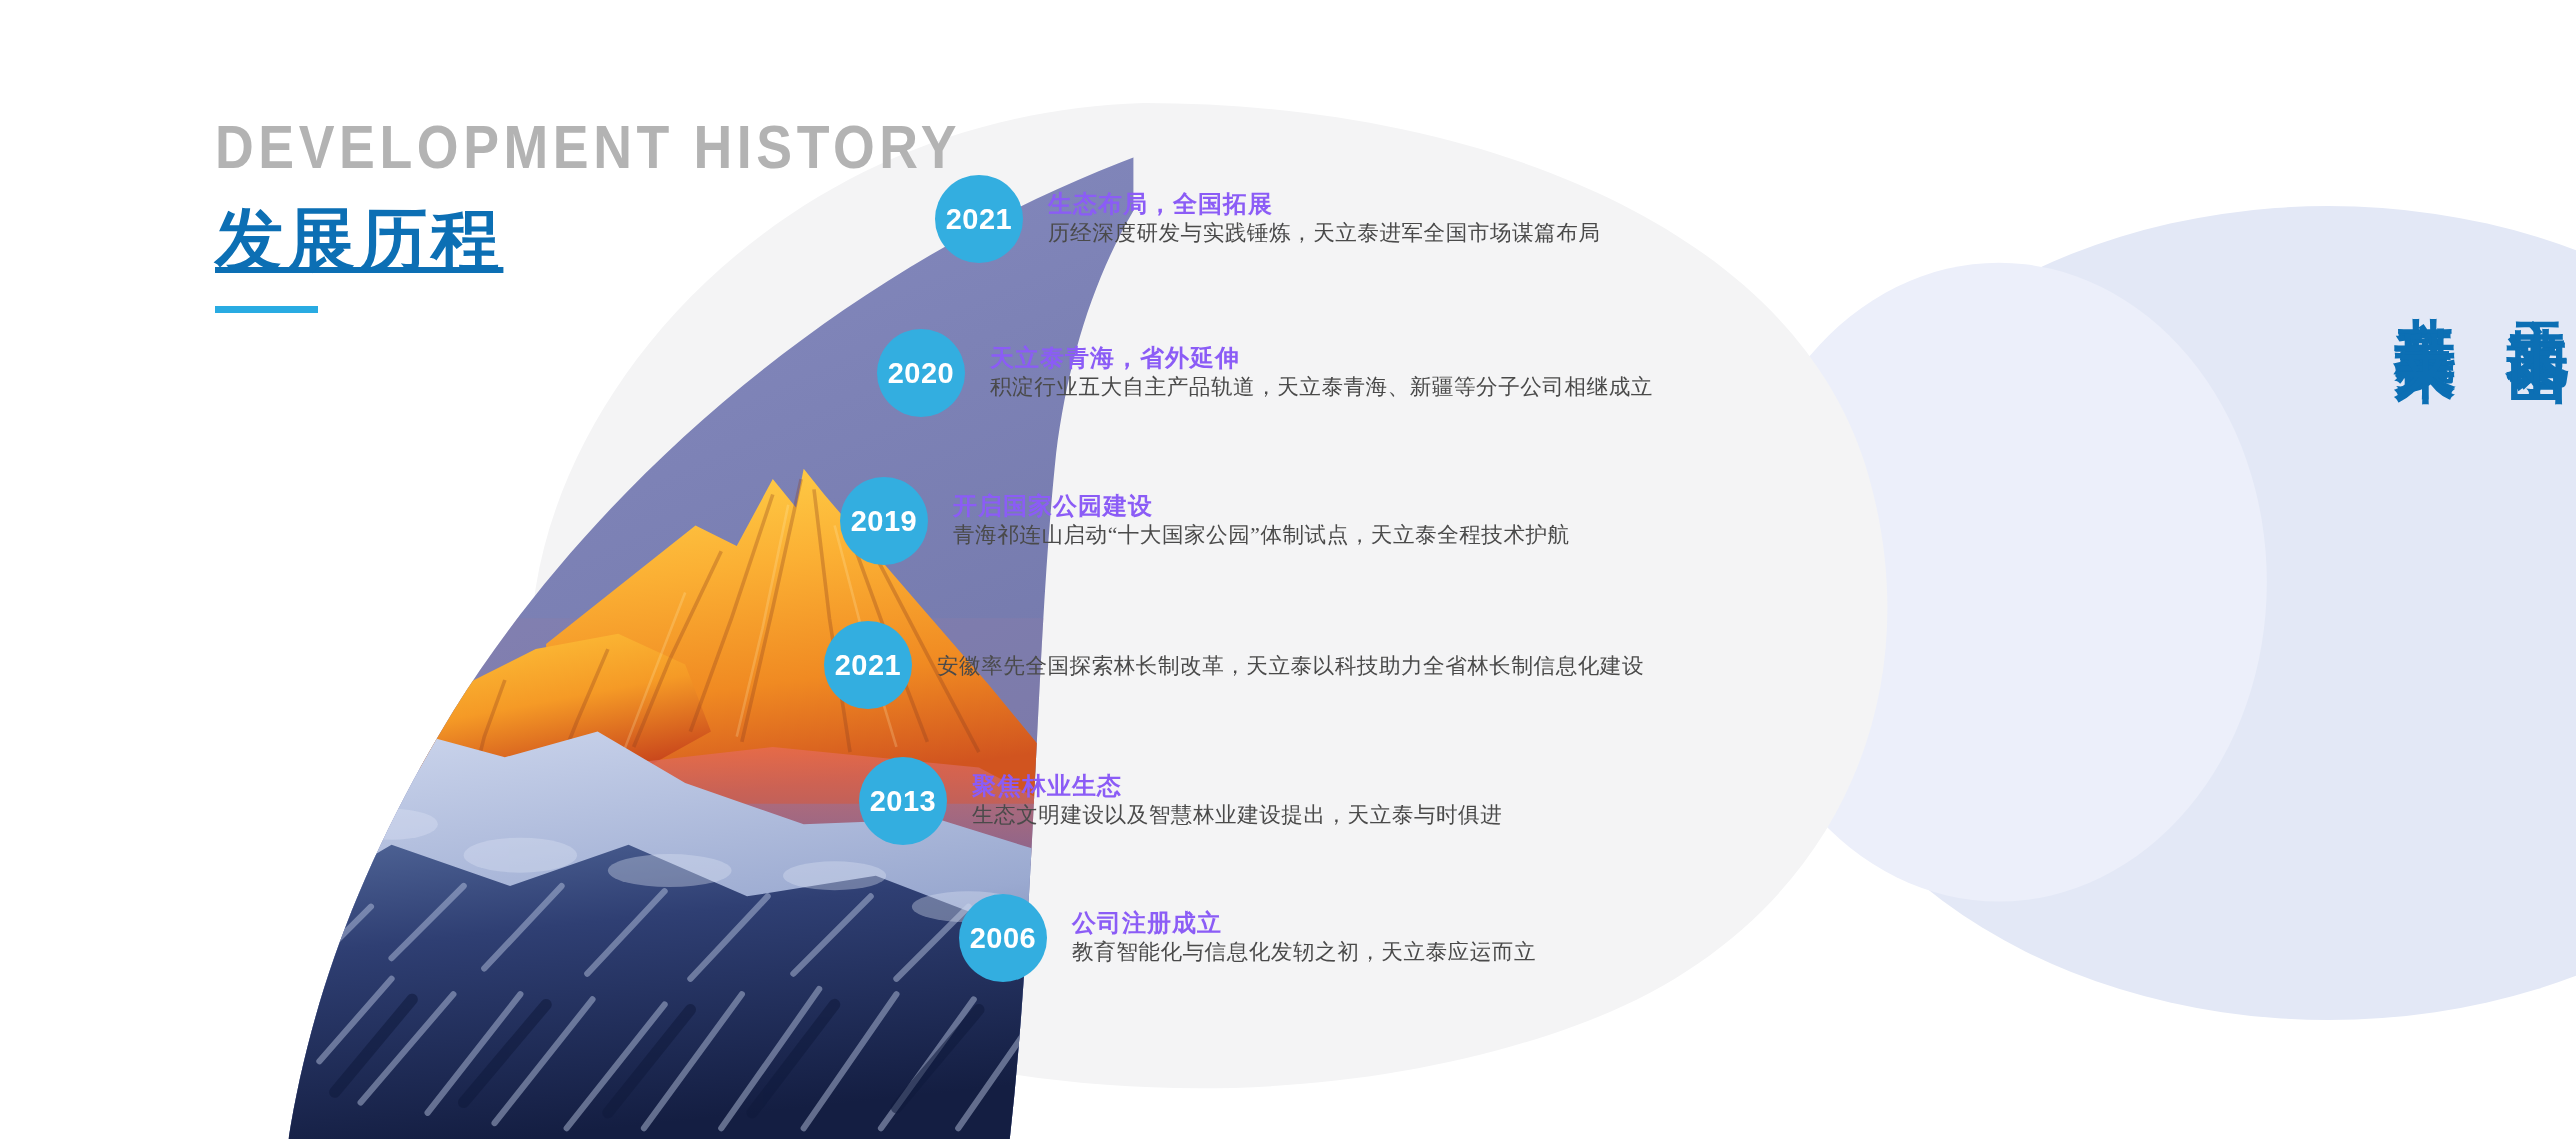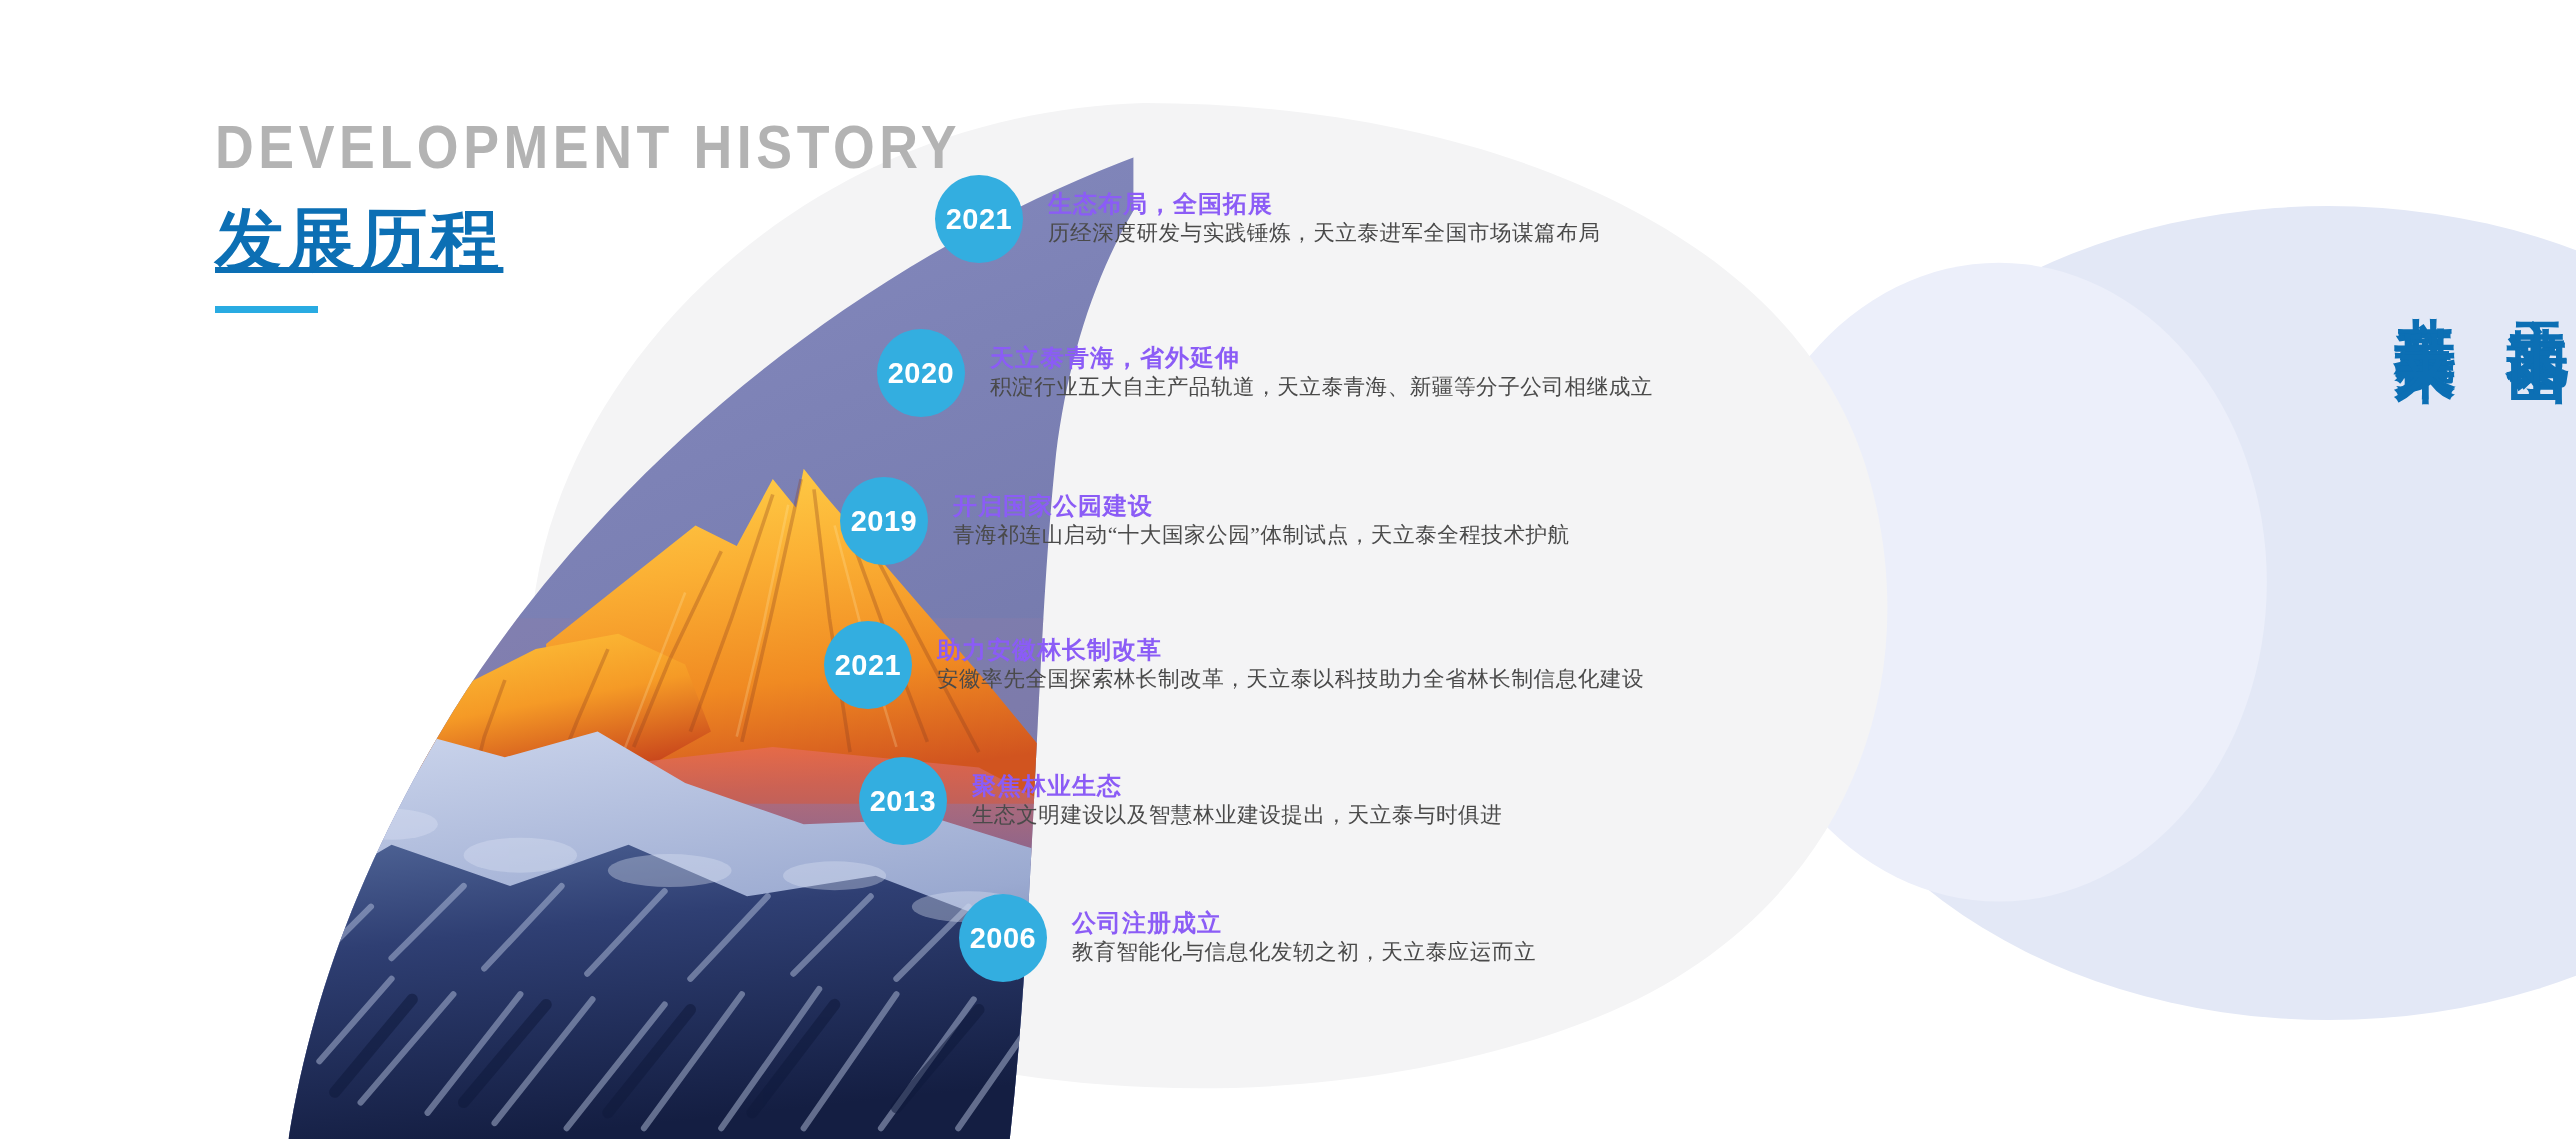--- a/index.html
+++ b/index.html
@@ -344,21 +344,20 @@
       <div class="tl-badge">2019</div>
       <div class="tl-text">
         <div class="tl-title">开启国家公园建设</div>
         <div class="tl-desc">青海祁连山启动“十大国家公园”体制试点，天立泰全程技术护航</div>
       </div>
     </div>
 
     <div class="tl-item" style="left:824px; top:621px;">
       <div class="tl-badge">2021</div>
       <div class="tl-text">
-        <div class="tl-title">助力安徽林长制改革</div>
         <div class="tl-desc">安徽率先全国探索林长制改革，天立泰以科技助力全省林长制信息化建设</div>
       </div>
     </div>
 
     <div class="tl-item" style="left:859px; top:757px;">
       <div class="tl-badge">2013</div>
       <div class="tl-text">
         <div class="tl-title">聚焦林业生态</div>
         <div class="tl-desc">生态文明建设以及智慧林业建设提出，天立泰与时俱进</div>
       </div>

